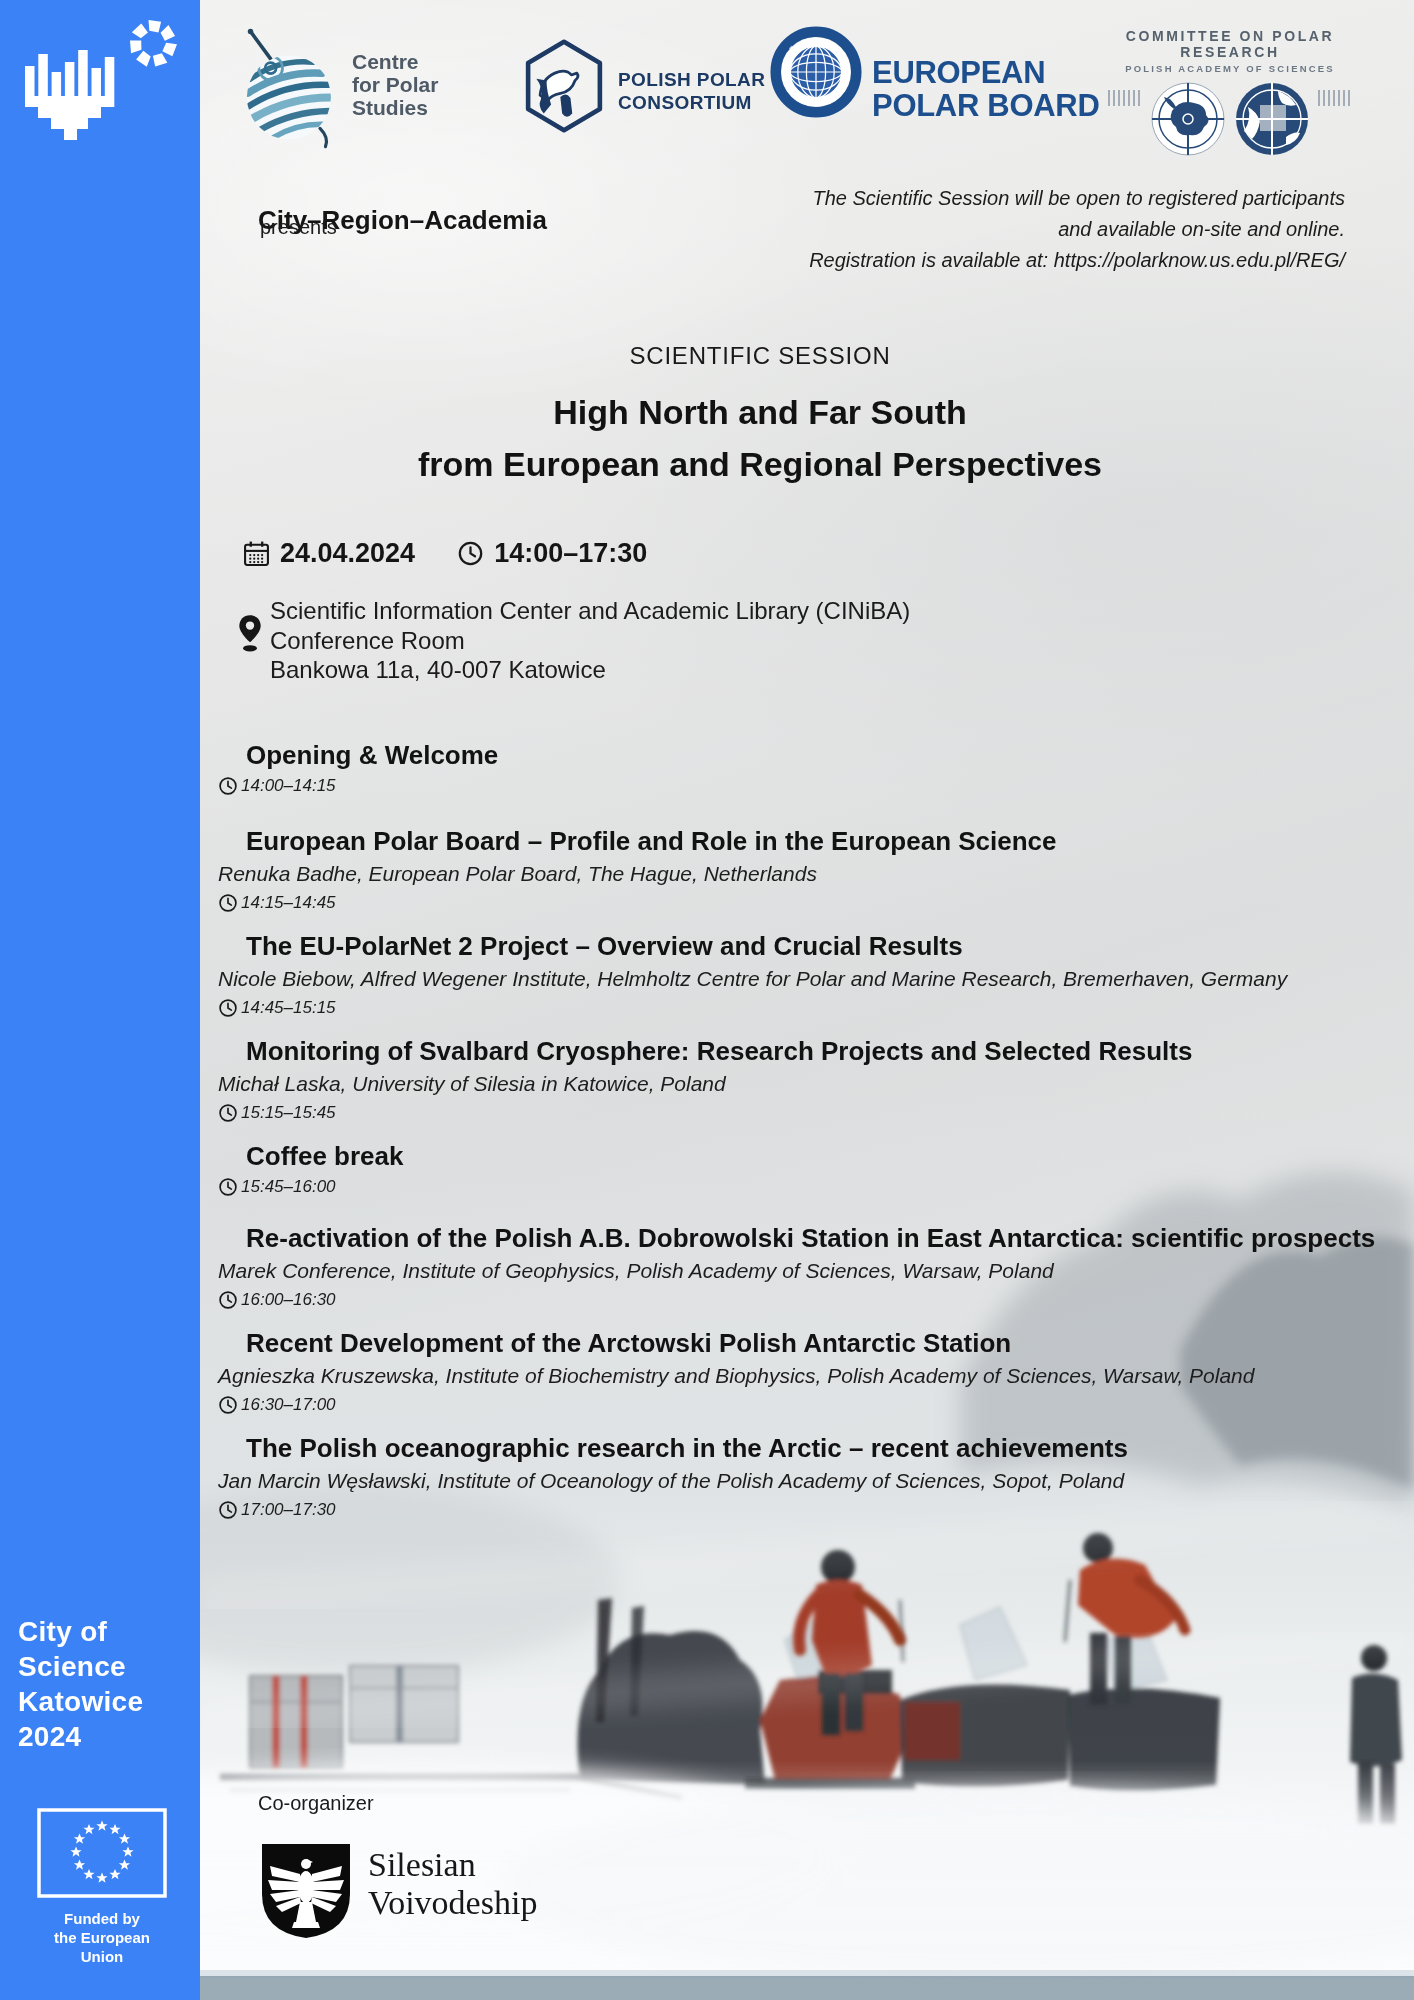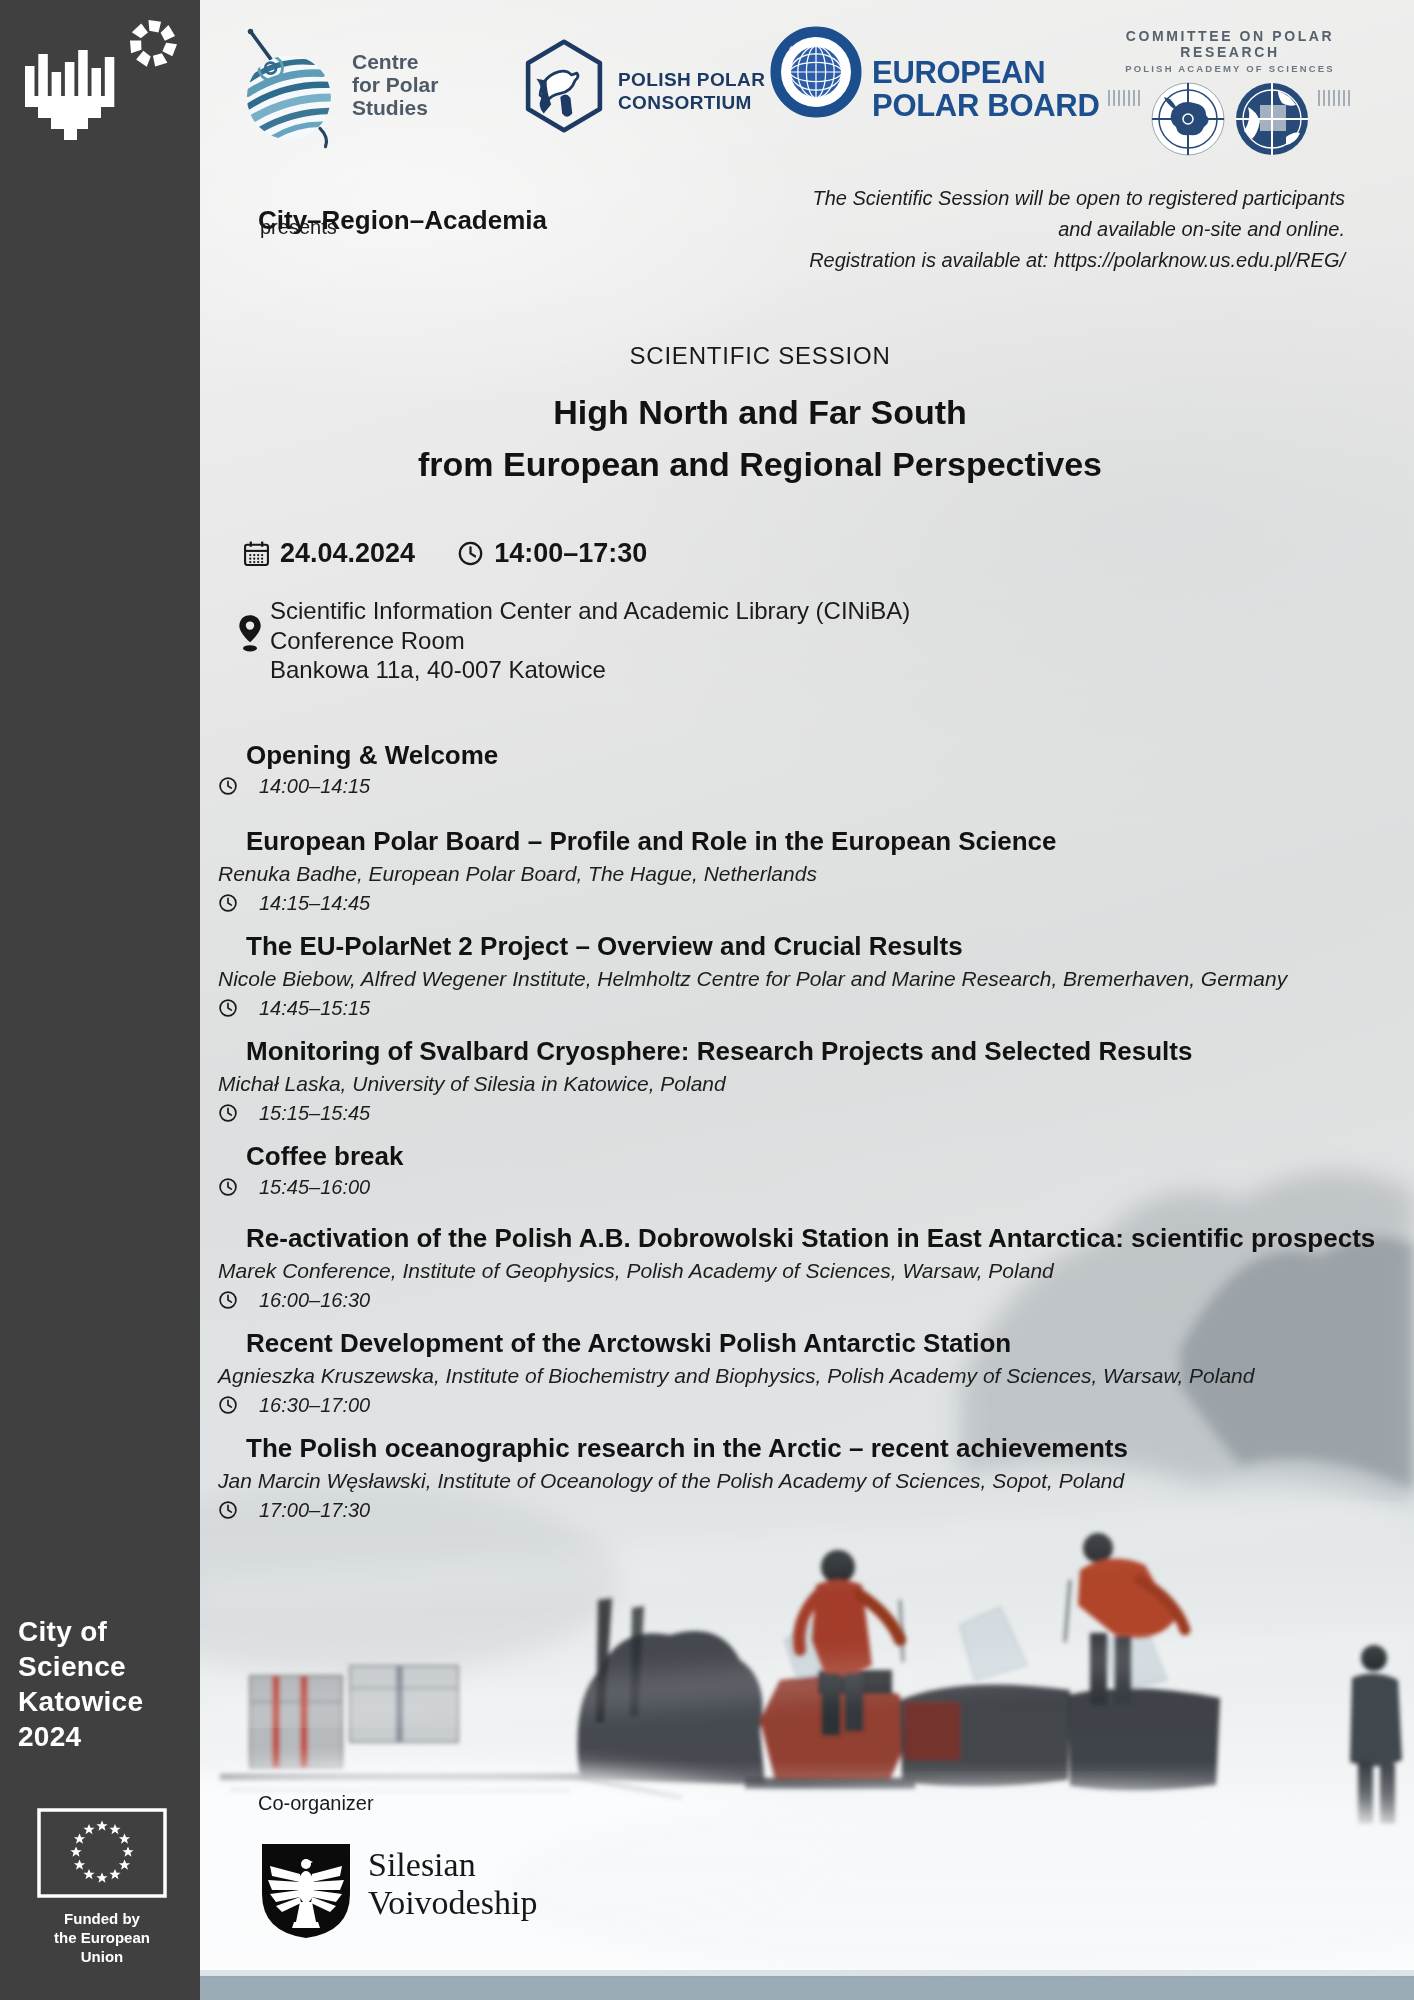--- a/index.html
+++ b/index.html
@@ -1,20 +1,20 @@
 <!DOCTYPE html>
 <html><head>
 <meta charset="utf-8">
 <style>
   html,body{margin:0;padding:0;}
   body{width:1414px;height:2000px;overflow:hidden;font-family:"Liberation Sans",sans-serif;background:#0a0a0a;}
   .poster{position:relative;width:1414px;height:2000px;}
 
   
-  .sidebar{position:absolute;left:0;top:0;width:200px;height:2000px;background:#404040;z-index:6;}
+  .sidebar{position:absolute;left:0;top:0;width:200px;height:2000px;background:#3b82f6;z-index:6;}
   .kat-logo{position:absolute;left:22px;top:36px;}
   .flower{position:absolute;left:124px;top:12px;}
   .city-science{position:absolute;left:18px;top:1614px;color:#fff;font-weight:700;font-size:28px;line-height:35px;letter-spacing:.3px;}
   .eu-block{position:absolute;left:32px;top:1808px;width:140px;text-align:center;}
   .eu-caption{color:#fff;font-weight:700;font-size:15px;line-height:19px;margin-top:7px;}
 
   
   .main{position:absolute;left:200px;top:0;width:1214px;height:2000px;overflow:hidden;
     background:
       radial-gradient(ellipse 620px 300px at 18% 10%, rgba(255,255,255,.55), transparent 70%),
@@ -53,21 +53,21 @@
   .venue-pin{position:absolute;left:0;top:16px;}
   .venue-text{margin-left:33px;color:#1b1b1b;font-size:24px;line-height:29.5px;}
 
   
   .program{position:absolute;left:18px;top:738px;width:1192px;z-index:3;}
   .item{margin-bottom:12px;}
   .item--lead{margin-bottom:24px;}
   .item--break{margin-top:8px;margin-bottom:20px;}
   .item-title{color:#121212;font-weight:700;font-size:26px;line-height:34px;white-space:nowrap;margin-left:28px;}
   .item-speaker{color:#1d1d1d;font-style:italic;font-size:21px;line-height:31px;white-space:nowrap;}
-  .item-time{display:flex;align-items:center;gap:21px;color:#1d1d1d;font-style:italic;font-size:20px;height:28px;}
+  .item-time{display:flex;align-items:center;gap:3px;color:#1d1d1d;font-style:italic;font-size:17px;height:28px;}
 
   
   .coorg-label{position:absolute;left:58px;top:1792px;color:#1b1b1b;font-size:20px;z-index:4;}
   .silesian-shield{position:absolute;left:58px;top:1842px;z-index:4;}
   .silesian-name{position:absolute;left:168px;top:1846px;font-family:"Liberation Serif",serif;color:#171717;font-size:34px;line-height:38px;z-index:4;}
 
   
   .photo{position:absolute;left:0;top:1080px;width:1214px;height:920px;z-index:1;
     background:linear-gradient(180deg, rgba(233,233,232,0) 0%, rgba(224,227,228,.55) 24%, #dfe3e5 44%, #e9eced 60%, #f5f7f8 80%, #fbfcfd 94%, #eef1f3 100%);}
   .photo svg{position:absolute;left:0;top:0;}

